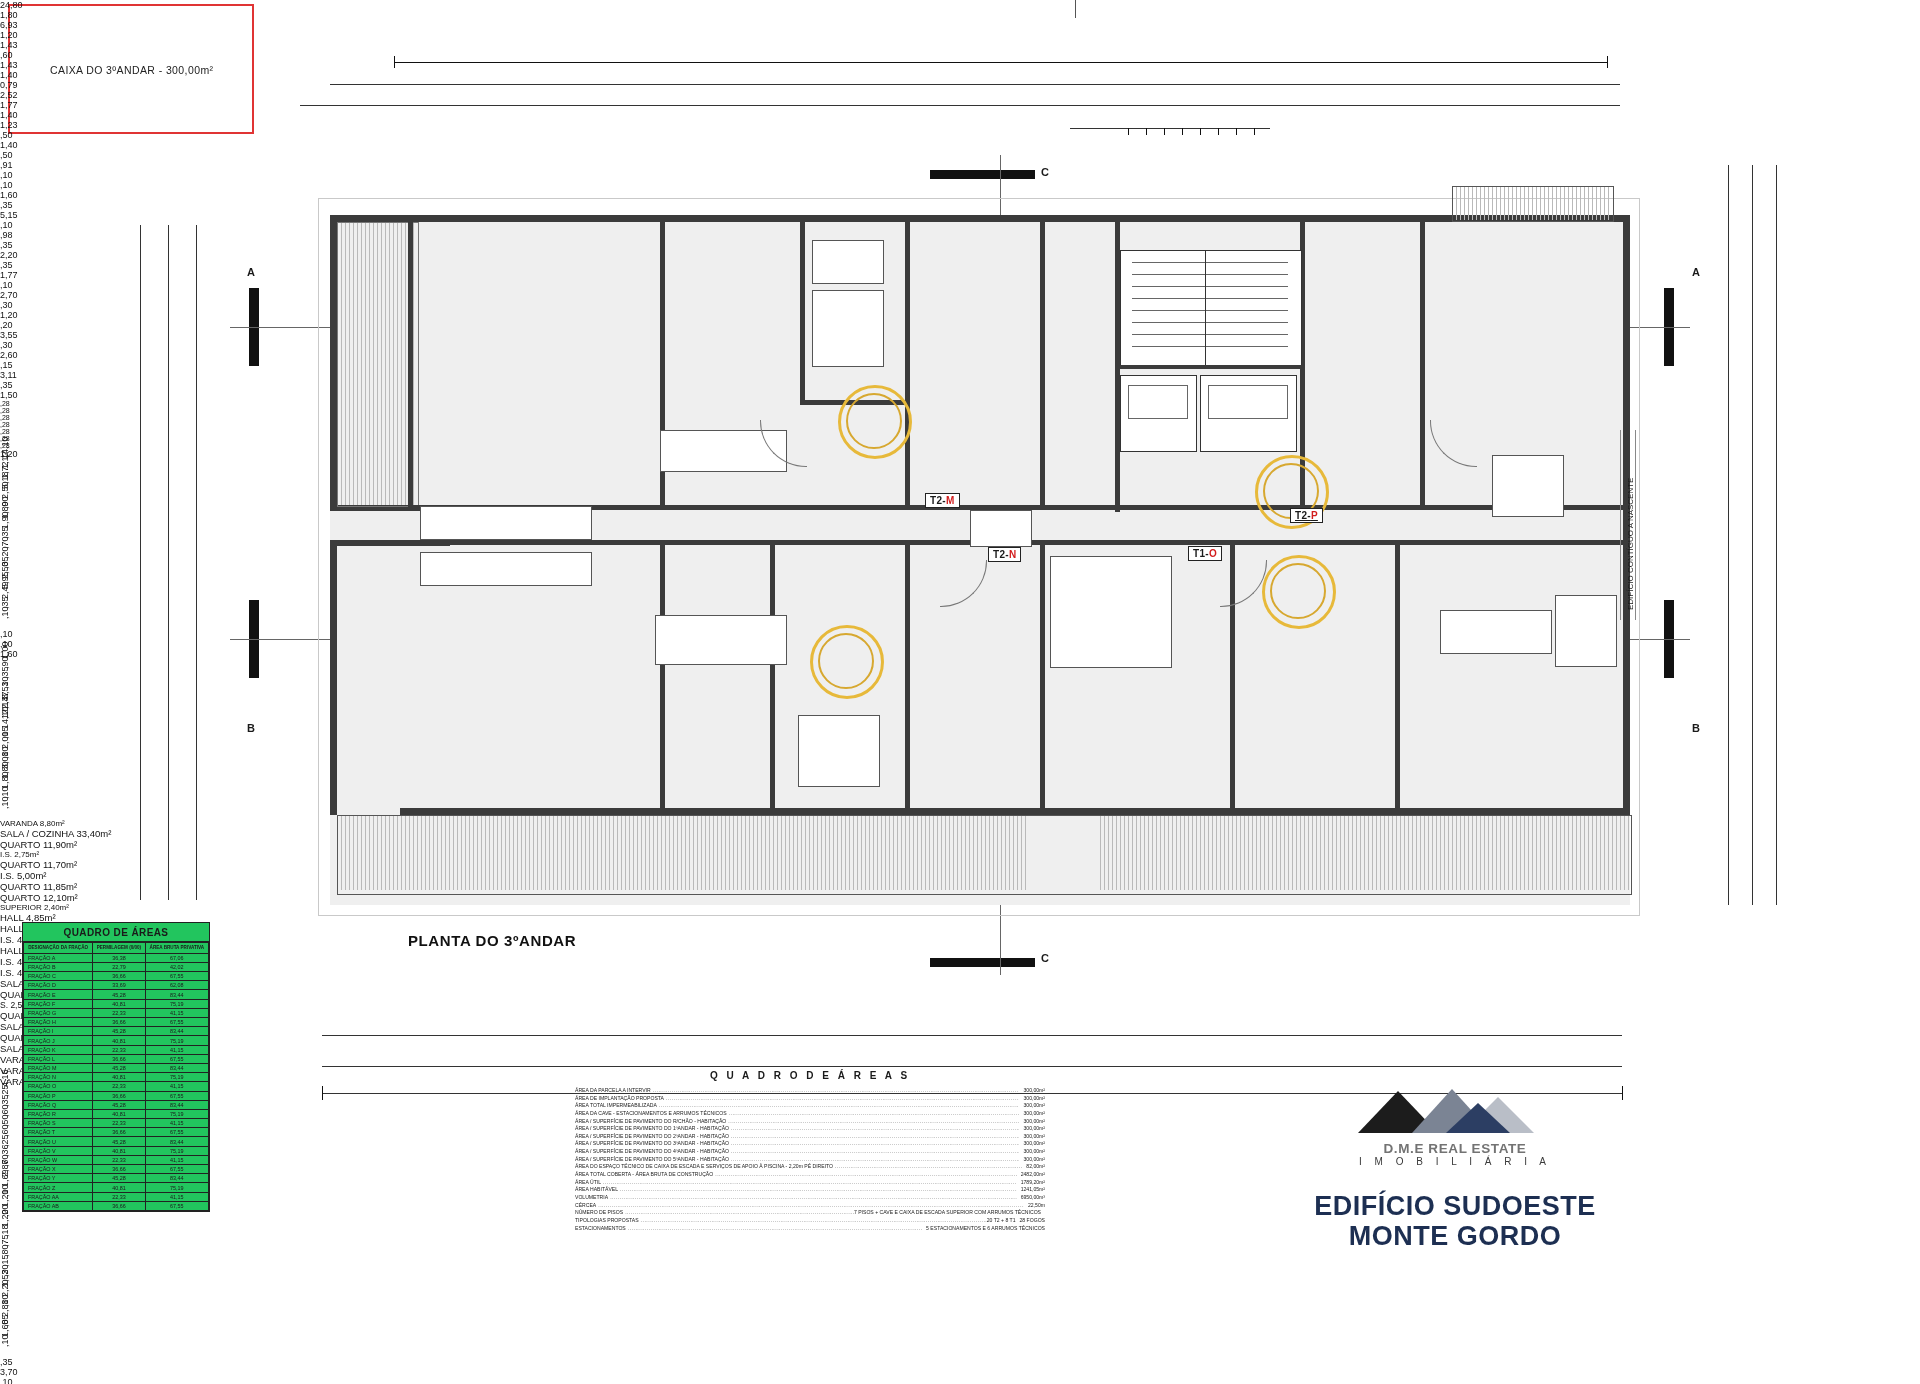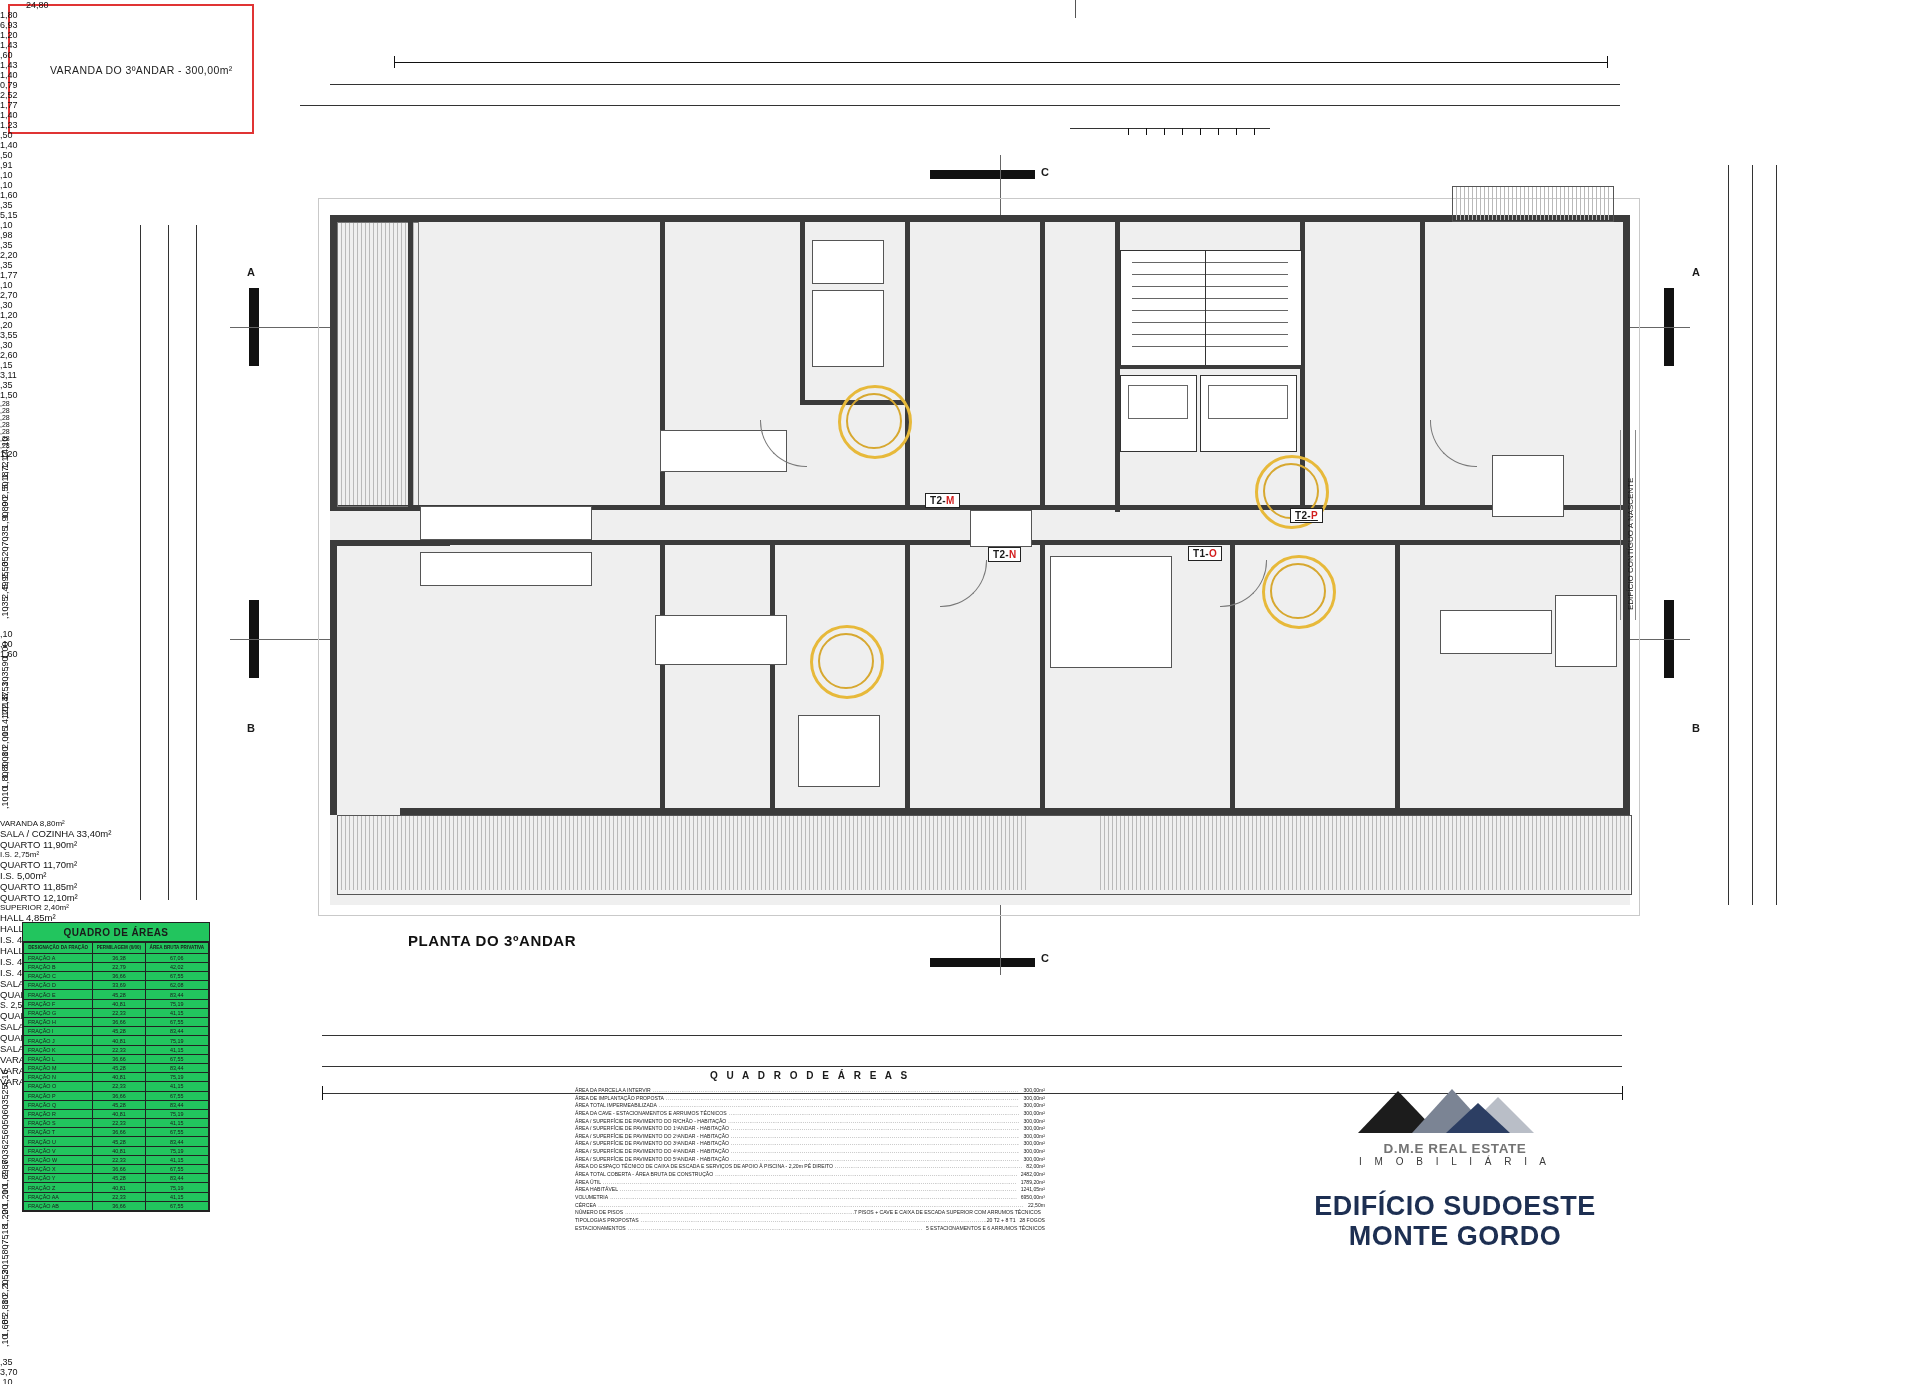--- a/index.html
+++ b/index.html
@@ -48,31 +48,31 @@
   #logo .sub{font-size:10px;letter-spacing:5px;color:#3a3a3a;}
   #logo .h1{font-size:27px;font-weight:bold;color:#1d2f52;letter-spacing:.5px;line-height:1.12;margin-top:24px;}
   .vtext{position:absolute;font-size:8px;white-space:nowrap;transform:rotate(-90deg);transform-origin:0 0;}
   .secLetter{position:absolute;font-size:11px;font-weight:bold;}
   .arrowbar{position:absolute;background:#111;}
 </style>
 </head>
 <body>
 
 <div id="title-box" class="abs">
-  <div class="t">VARANDA DO 3ºANDAR - 300,00m²</div>
+  <div class="t">CAIXA DO 3ºANDAR - 300,00m²</div>
 </div>
 
 <div class="abs" style="left:0;top:0;width:1920px;height:1384px;">
 
   <div class="line-v" style="left:1075px;top:0;height:18px;background:#555;"></div>
 
   <div class="line-h" style="left:394px;top:62px;width:1213px;"></div>
   <div class="line-v" style="left:394px;top:56px;height:12px;"></div>
   <div class="line-v" style="left:1607px;top:56px;height:12px;"></div>
-  <div class="dim" style="left:988px;top:48px;padding-left:26px;">24,80</div>
+  <div class="dim" style="left:988px;top:48px;">24,80</div>
 
   <div class="line-h" style="left:330px;top:84px;width:1290px;background:#333;"></div>
   <div class="dim" style="left:355px;top:70px;">1,80</div>
   <div class="dim" style="left:565px;top:70px;">6,93</div>
   <div class="dim" style="left:762px;top:70px;">1,20</div>
   <div class="dim" style="left:830px;top:70px;">1,43</div>
   <div class="dim" style="left:881px;top:70px;">,60</div>
   <div class="dim" style="left:926px;top:70px;">1,43</div>
   <div class="dim" style="left:995px;top:70px;">1,40</div>
   <div class="dim" style="left:1073px;top:70px;">0,79</div>

